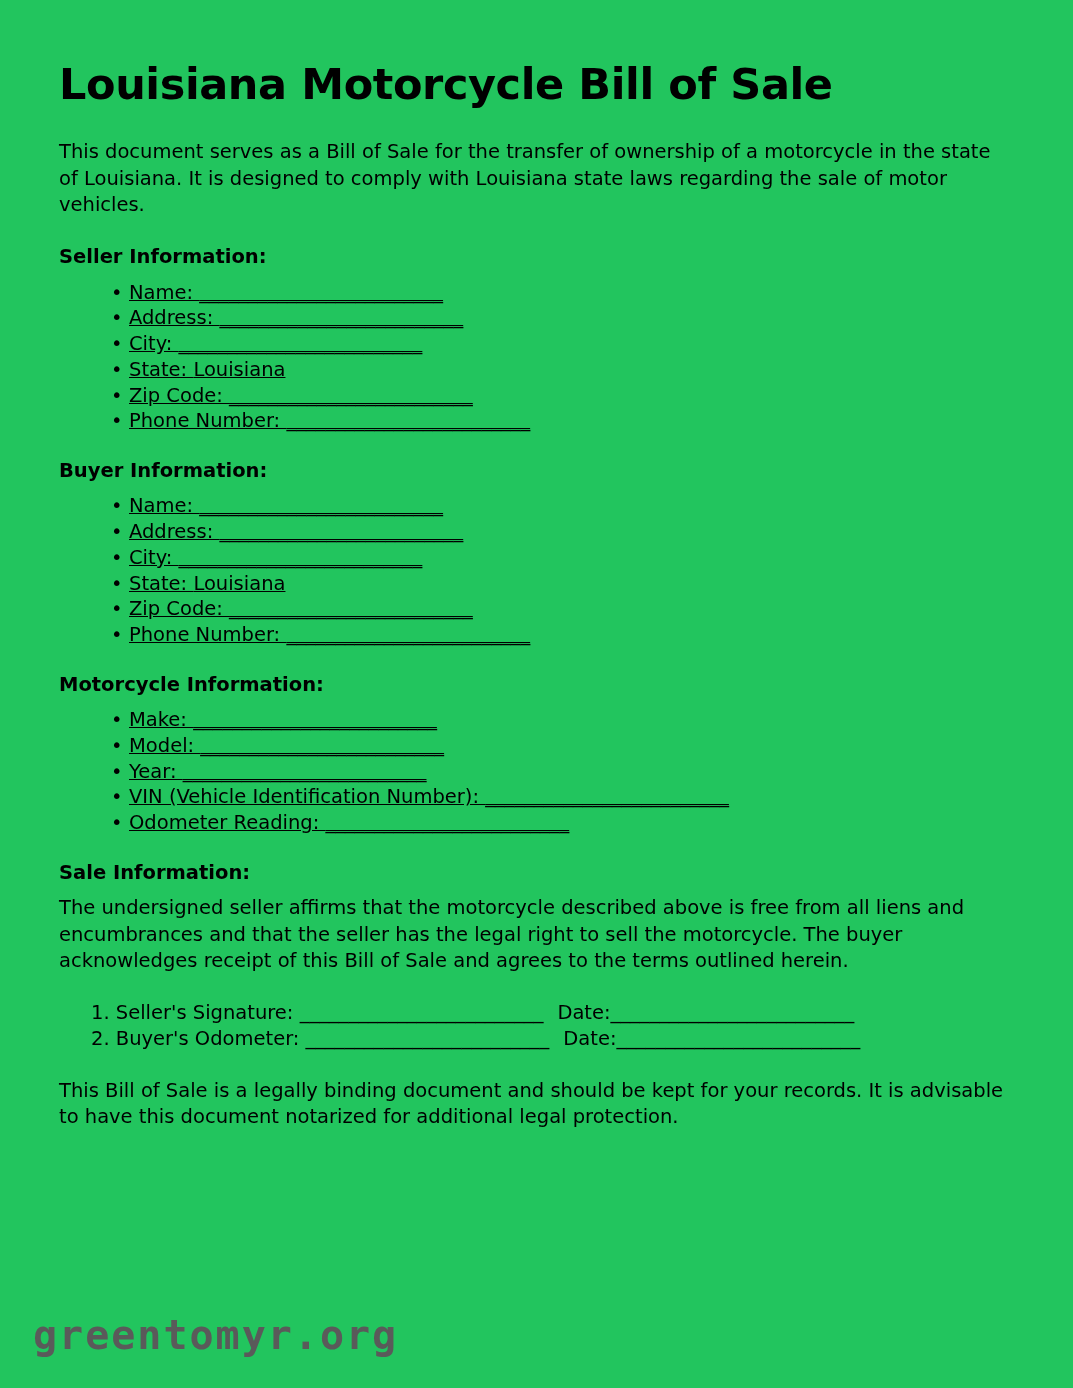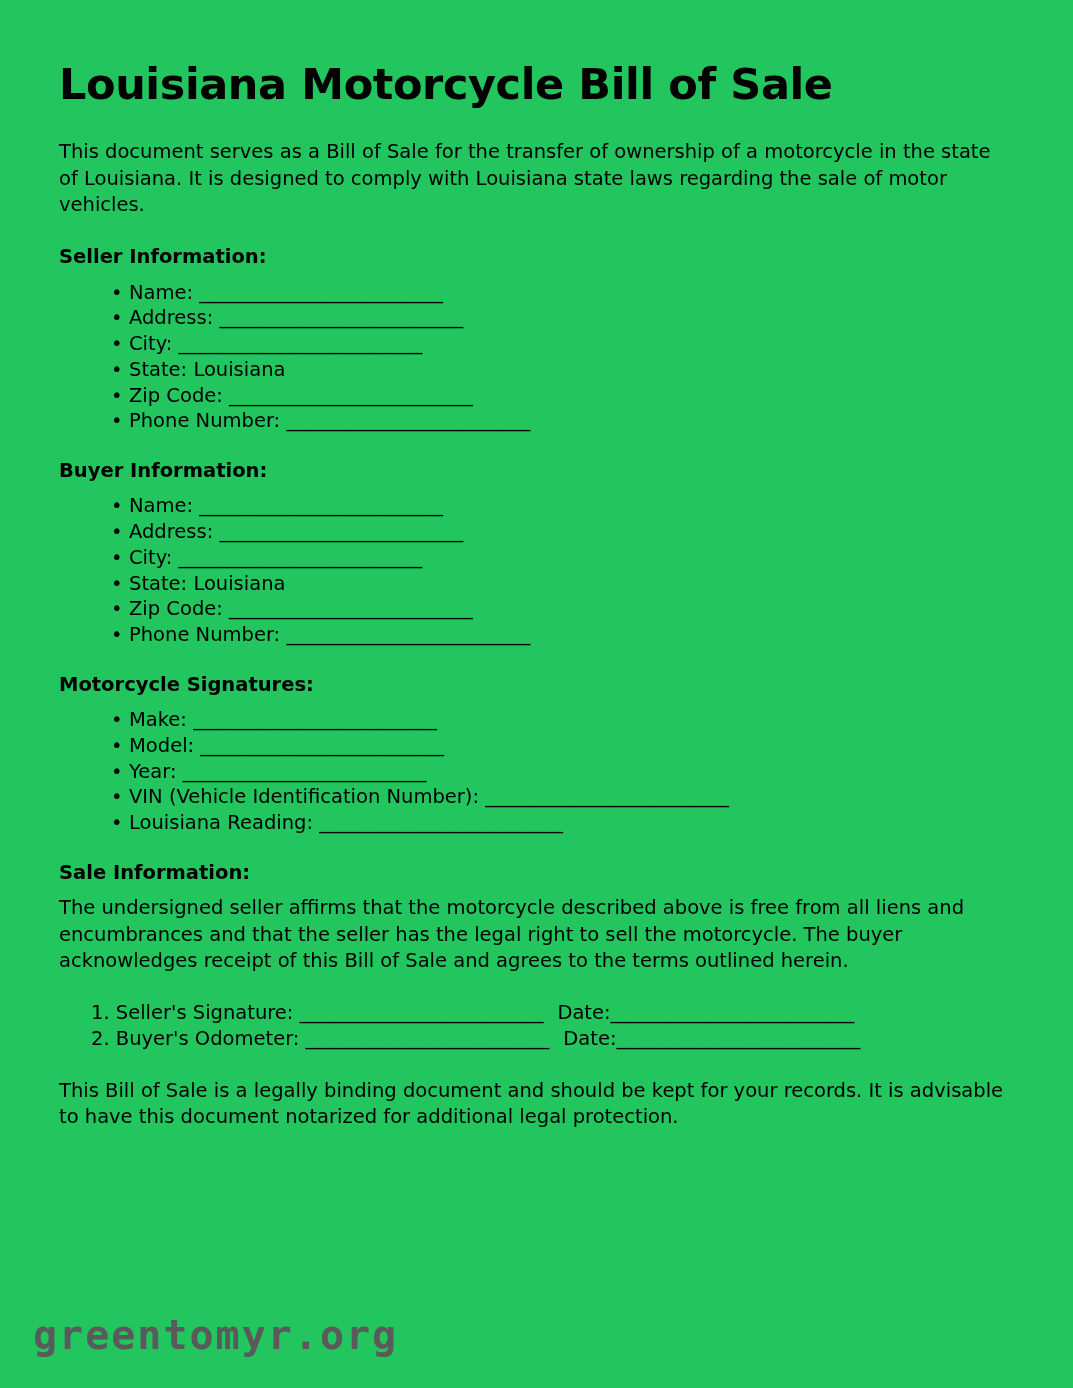--- a/index.html
+++ b/index.html
@@ -56,20 +56,21 @@
     margin: 0 0 24px 0;
     padding: 0 0 0 52px;
   }
   ul.field-list li {
     font-size: 19.5px;
     line-height: 1.32;
     position: relative;
     padding-left: 18px;
     white-space: nowrap;
     color: #000;
+    text-decoration: underline;
   }
   ul.field-list li::before {
     content: "\2022";
     position: absolute;
     left: 0;
     top: 0;
     font-size: 19.5px;
     line-height: 1.32;
   }
   ol.signature-list {
@@ -134,27 +135,27 @@
     <h2 class="section-heading">Buyer Information:</h2>
     <ul class="field-list">
       <li><span>Name: </span><span class="blank">_________________________</span></li>
       <li><span>Address: </span><span class="blank">_________________________</span></li>
       <li><span>City: </span><span class="blank">_________________________</span></li>
       <li><span>State: </span><span>Louisiana</span></li>
       <li><span>Zip Code: </span><span class="blank">_________________________</span></li>
       <li><span>Phone Number: </span><span class="blank">_________________________</span></li>
     </ul>
 
-    <h2 class="section-heading">Motorcycle Signatures:</h2>
+    <h2 class="section-heading">Motorcycle Information:</h2>
     <ul class="field-list">
       <li><span>Make: </span><span class="blank">_________________________</span></li>
       <li><span>Model: </span><span class="blank">_________________________</span></li>
       <li><span>Year: </span><span class="blank">_________________________</span></li>
       <li><span>VIN (Vehicle Identification Number): </span><span class="blank">_________________________</span></li>
-      <li><span>Louisiana Reading: </span><span class="blank">_________________________</span></li>
+      <li><span>Odometer Reading: </span><span class="blank">_________________________</span></li>
     </ul>
 
     <h2 class="section-heading">Sale Information:</h2>
 
     <p class="body-para">The undersigned seller affirms that the motorcycle described above is free from all liens and encumbrances and that the seller has the legal right to sell the motorcycle. The buyer acknowledges receipt of this Bill of Sale and agrees to the terms outlined herein.</p>
 
     <ol class="signature-list">
       <li><span>Seller's Signature: </span><span class="blank">_________________________</span><span class="sig-gap"></span><span class="sig-date"> Date: </span><span class="blank">_________________________</span></li>
       <li><span>Buyer's Odometer: </span><span class="blank">_________________________</span><span class="sig-gap"></span><span class="sig-date"> Date: </span><span class="blank">_________________________</span></li>
     </ol>

